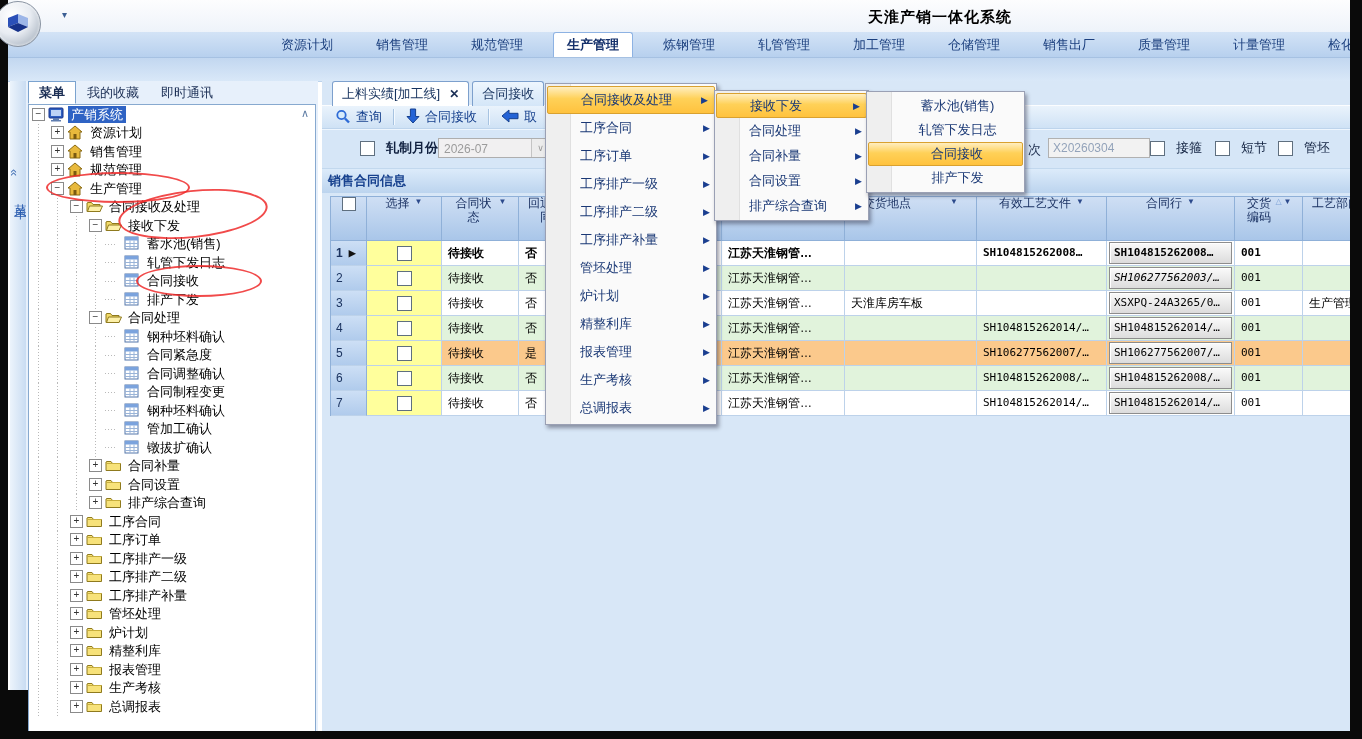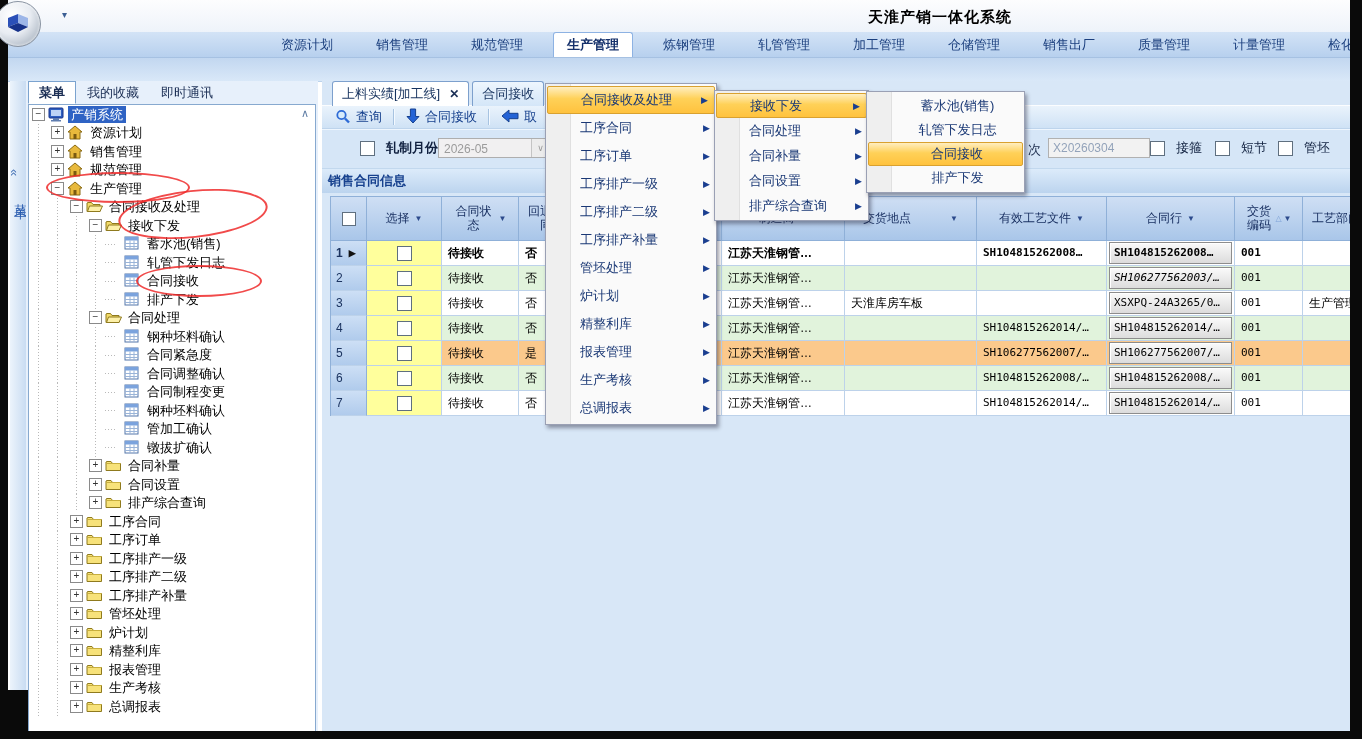--- a/index.html
+++ b/index.html
@@ -78,21 +78,21 @@
   .txt-input{position:absolute;left:726px;top:8px;width:92px;height:18px;background:#f2f2f2;border:1px solid #b1b1b1;
              font-size:12px;color:#93a3ba;font-family:"Liberation Sans",sans-serif;padding:0 4px;}
   .frag{position:absolute;left:706px;top:11px;font-size:13px;color:#1c2c4c;}
   .section-hd{position:absolute;left:0;top:88px;width:100%;height:24px;line-height:24px;
               background:linear-gradient(#dcebfa,#bcd4ee);font-size:13px;font-weight:bold;color:#17418e;padding-left:6px;box-sizing:border-box;}
 
   
   .grid{position:absolute;left:8px;top:115px;width:1030px;border-left:1px solid #8fb0d8;border-top:1px solid #8fb0d8;}
   .g-head{display:flex;height:44px;}
   .gh-cell{position:relative;box-sizing:border-box;border-right:1px solid #8fb0d8;border-bottom:1px solid #8fb0d8;
-           background:linear-gradient(#cfdff4,#a9c6e9);display:flex;align-items:center;justify-content:center;
+           background:linear-gradient(#cfdff4,#a9c6e9);display:flex;align-items:flex-start;justify-content:center;
            font-size:12px;color:#152c5e;flex:none;cursor:pointer;}
   .gh-label{text-align:center;line-height:1.15;}
   .gh-icons{display:flex;align-items:center;margin-left:3px;}
   .funnel{font-size:8px;color:#2c4a8c;margin-left:2px;}
   .sort{font-size:8px;color:#7fa3d8;}
   .g-row{display:flex;height:25px;}
   .g-cell{box-sizing:border-box;border-right:1px solid #bdd2ea;border-bottom:1px solid #bdd2ea;flex:none;
           font-size:12px;color:#000;line-height:24px;white-space:nowrap;overflow:hidden;padding-left:6px;}
   .g-row.bg-white .g-cell{background:#fff;}
   .g-row.bg-green .g-cell{background:#e1f3dc;}
@@ -596,21 +596,21 @@
           <span>取</span>
         </div>
       </div>
 
       <div class="filterbar">
         <div class="fl-item" style="left:38px;">
           <span class="cb"></span>
           <span style="font-weight:bold;">轧制月份</span>
         </div>
         <div class="combo">
-          <span>2026-05</span>
+          <span>2026-07</span>
           <span class="arrow">∨</span>
         </div>
         <span class="frag">次</span>
         <input class="txt-input" readonly="" value="X20260304" style="">
         <div class="fl-item" style="left:828px;">
           <span class="cb"></span>
           <span>接箍</span>
         </div>
         <div class="fl-item" style="left:893px;">
           <span class="cb"></span>

